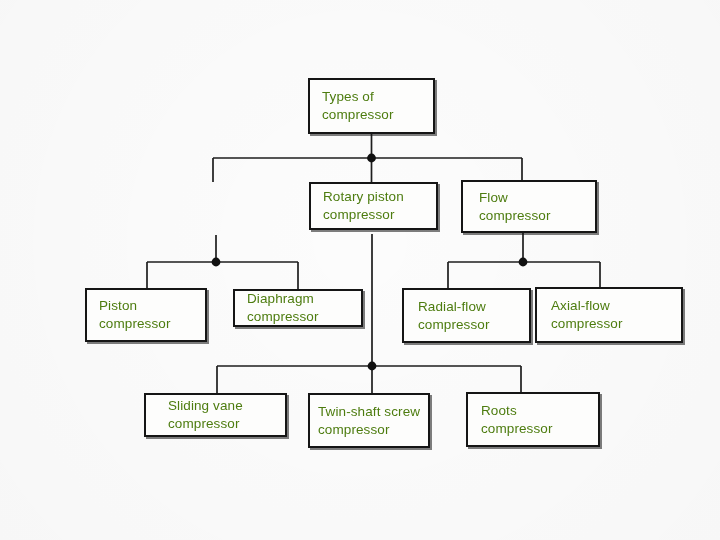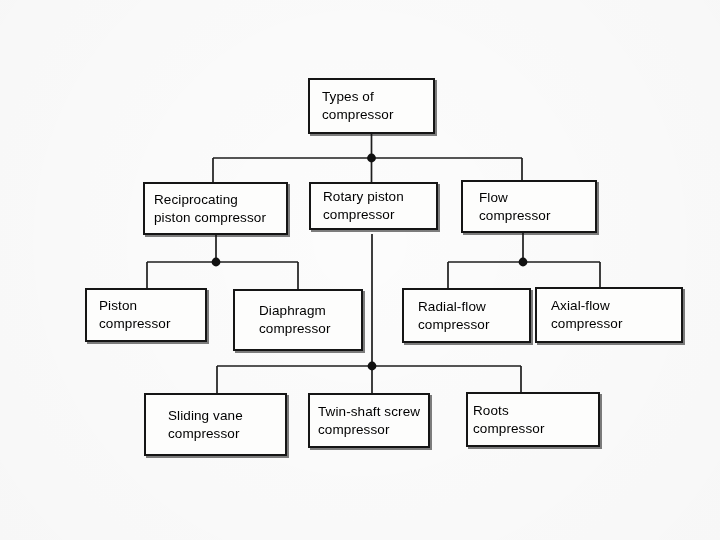--- a/index.html
+++ b/index.html
@@ -38,35 +38,35 @@
     box-shadow: 2px 2px 0 rgba(20,20,20,0.55);
     display: flex;
     align-items: center;
     padding: 2px 6px 2px 12px;
     z-index: 2;
   }
   .node-label {
     white-space: pre-line;
     font-size: 13.5px;
     line-height: 1.3;
-    color: #000000;
+    color: #4d7c0f;
     letter-spacing: 0.1px;
   }
   
   #node-root          { left: 308px; top: 78px;  width: 127px; height: 56px; }
   #node-reciprocating { left: 143px; top: 182px; width: 145px; height: 53px; padding-left: 9px; }
   #node-rotary        { left: 309px; top: 182px; width: 129px; height: 48px; }
   #node-flow          { left: 461px; top: 180px; width: 136px; height: 53px; padding-left: 16px; }
   #node-piston        { left: 85px;  top: 288px; width: 122px; height: 54px; }
-  #node-diaphragm     { left: 233px; top: 289px; width: 130px; height: 62px; padding-left: 24px; }
+  #node-diaphragm     { left: 233px; top: 289px; width: 130px; height: 38px; padding-left: 12px; }
   #node-radial        { left: 386px; top: 288px; width: 129px; height: 55px; padding-left: 14px; margin-left: 16px; }
   #node-axial         { left: 535px; top: 287px; width: 148px; height: 56px; padding-left: 14px; }
-  #node-sliding       { left: 144px; top: 393px; width: 143px; height: 63px; padding-left: 22px; }
+  #node-sliding       { left: 144px; top: 393px; width: 143px; height: 44px; padding-left: 22px; }
   #node-twin          { left: 308px; top: 393px; width: 122px; height: 55px; padding-left: 8px; }
-  #node-roots         { left: 466px; top: 392px; width: 134px; height: 55px; padding-left: 5px; }
+  #node-roots         { left: 466px; top: 392px; width: 134px; height: 55px; padding-left: 13px; }
 </style>
 </head>
 <body>
 
 <div id="canvas">
 
   <svg id="edges" viewBox="0 0 720 540" xmlns="http://www.w3.org/2000/svg">
     <g stroke="#1e1e1e" stroke-width="1.7" fill="none">
 
       <path d="M371.5 134 L371.5 158"></path>
@@ -97,24 +97,20 @@
       <circle cx="523" cy="262" r="4.4"></circle>
       <circle cx="372" cy="366" r="4.4"></circle>
     </g>
   </svg>
 
   <div class="node" id="node-root">
     <span class="node-label">Types of
 compressor</span>
   </div>
 
-  <div class="node" id="node-reciprocating">
-    <span class="node-label">Reciprocating
-piston compressor</span>
-  </div>
 
   <div class="node" id="node-rotary">
     <span class="node-label">Rotary piston
 compressor</span>
   </div>
 
   <div class="node" id="node-flow">
     <span class="node-label">Flow
 compressor</span>
   </div>

